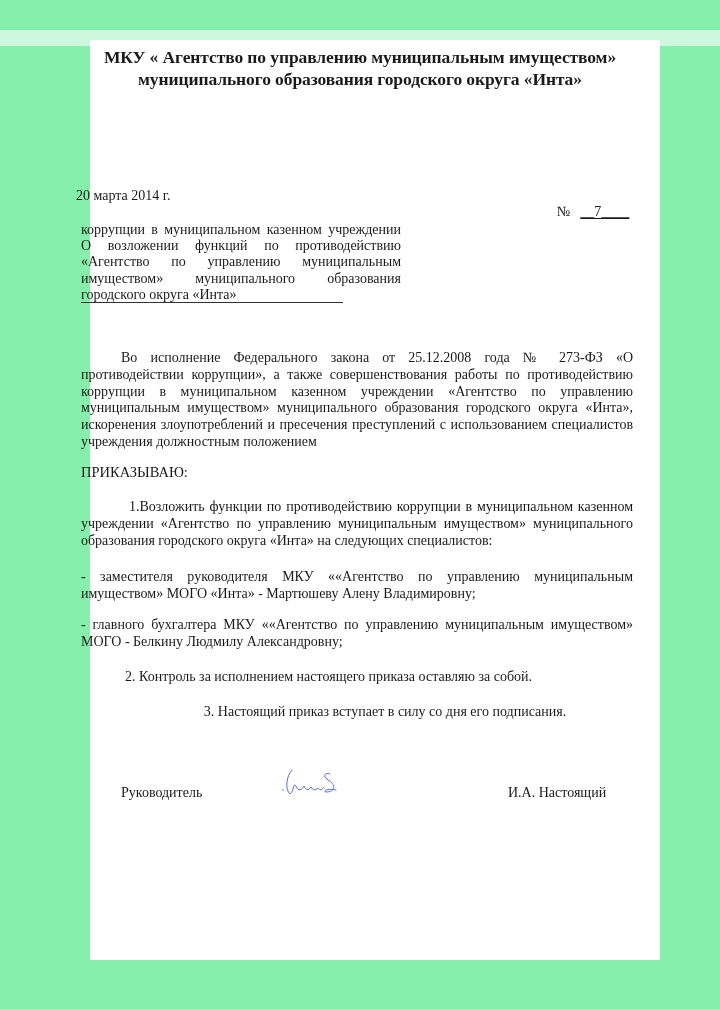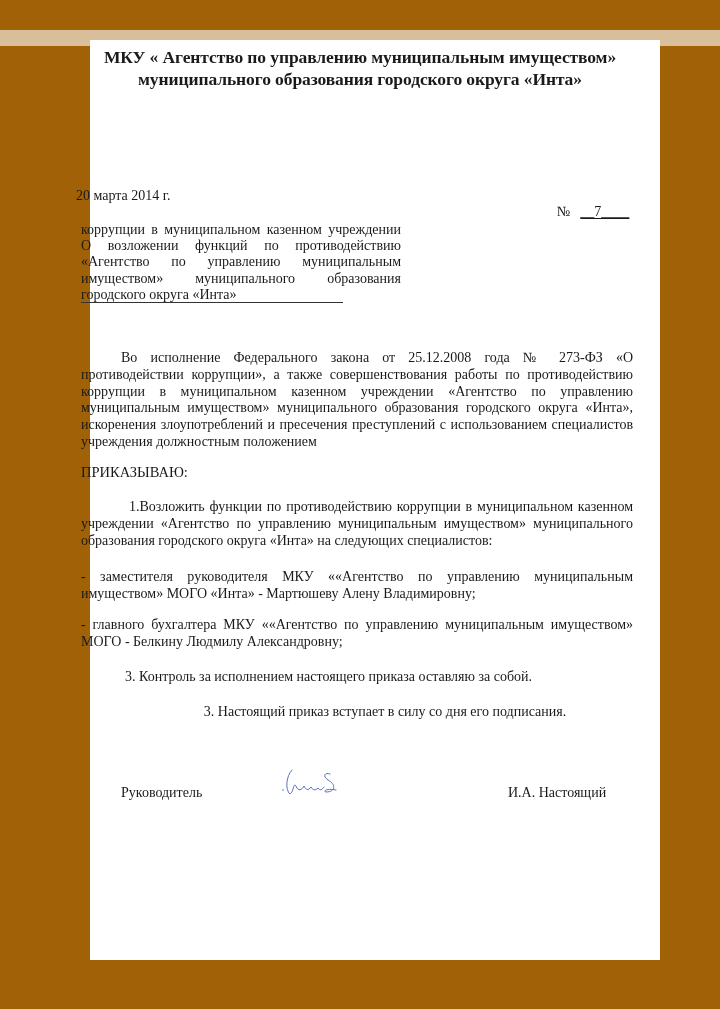--- a/index.html
+++ b/index.html
@@ -14,21 +14,21 @@
       overflow: hidden;
       font-family: "Liberation Serif", "DejaVu Serif", serif;
       color: #1a1a1a;
     }
     .page {
       position: absolute;
       left: 0;
       top: 0;
       width: 720px;
       height: 1009px;
-      background: #a16207;
+      background: #86efac;
     }
     .sheet {
       position: absolute;
       left: 90px;
       top: 40px;
       width: 570px;
       height: 920px;
       background: #ffffff;
     }
     .header {
@@ -166,21 +166,21 @@
   </div>
   <div class="subject-rule"></div>
 
   <div class="para indent intro">Во исполнение Федерального закона от 25.12.2008 года № 273-ФЗ «О противодействии коррупции», а также совершенствования работы по противодействию коррупции в муниципальном казенном учреждении «Агентство по управлению муниципальным имуществом» муниципального образования городского округа «Инта», искоренения злоупотреблений и пресечения преступлений с использованием специалистов учреждения должностным положением</div>
 
   <div class="para orders">ПРИКАЗЫВАЮ:</div>
 
   <div class="para item1">1.Возложить функции по противодействию коррупции в муниципальном казенном учреждении «Агентство по управлению муниципальным имуществом» муниципального образования городского округа «Инта»  на следующих специалистов:</div>
   <div class="para item-a">- заместителя руководителя МКУ ««Агентство по управлению муниципальным имуществом» МОГО «Инта» - Мартюшеву Алену Владимировну;</div>
   <div class="para item-b">- главного бухгалтера МКУ ««Агентство по управлению муниципальным имуществом» МОГО  - Белкину Людмилу Александровну;</div>
-  <div class="para item2">3. Контроль за исполнением настоящего приказа оставляю за собой.</div>
+  <div class="para item2">2. Контроль за исполнением настоящего приказа оставляю за собой.</div>
   <div class="para item3">3. Настоящий приказ вступает в силу со дня его подписания.</div>
 
   <div class="sign-role">Руководитель</div>
 
   <svg class="signature" viewBox="0 0 70 40">
     <path id="sig-path" d="M12 8 C6 14, 5 28, 10 32 C14 30, 13 20, 16 24 C18 30, 22 28, 24 24 C26 28, 28 29, 31 25 C33 28, 35 29, 38 26 C40 29, 42 28, 44 25 M50 12 C45 10, 42 14, 48 18 C56 22, 56 30, 46 30 C42 29, 48 26, 56 28" fill="none" stroke-width="1" stroke-linecap="round" stroke-linejoin="round" stroke="#5a6fc4"></path>
     <circle cx="3" cy="28" r="0.8" id="sig-dot" fill="#5a6fc4"></circle>
   </svg>
 
   <div class="sign-name">И.А. Настоящий</div>

